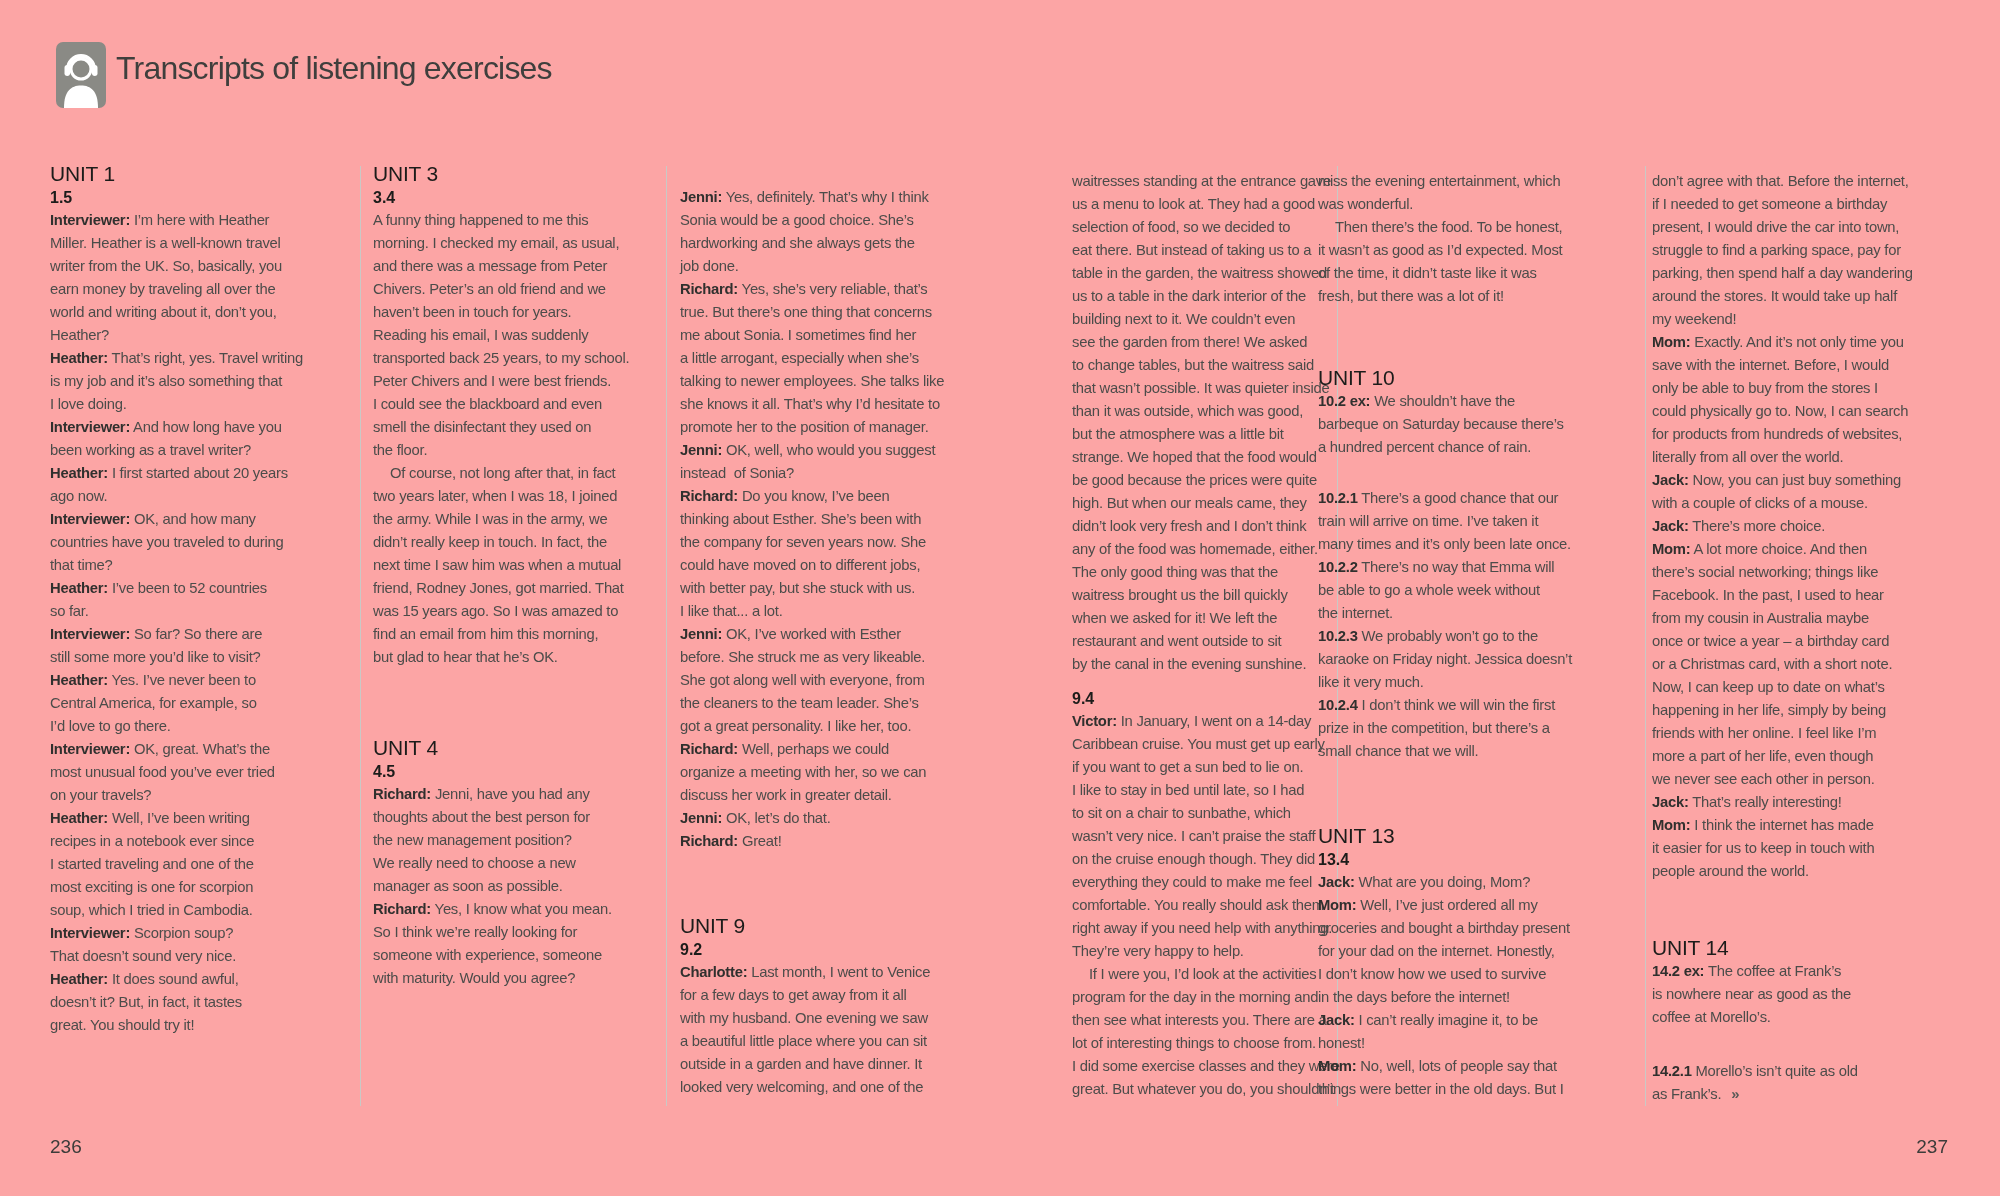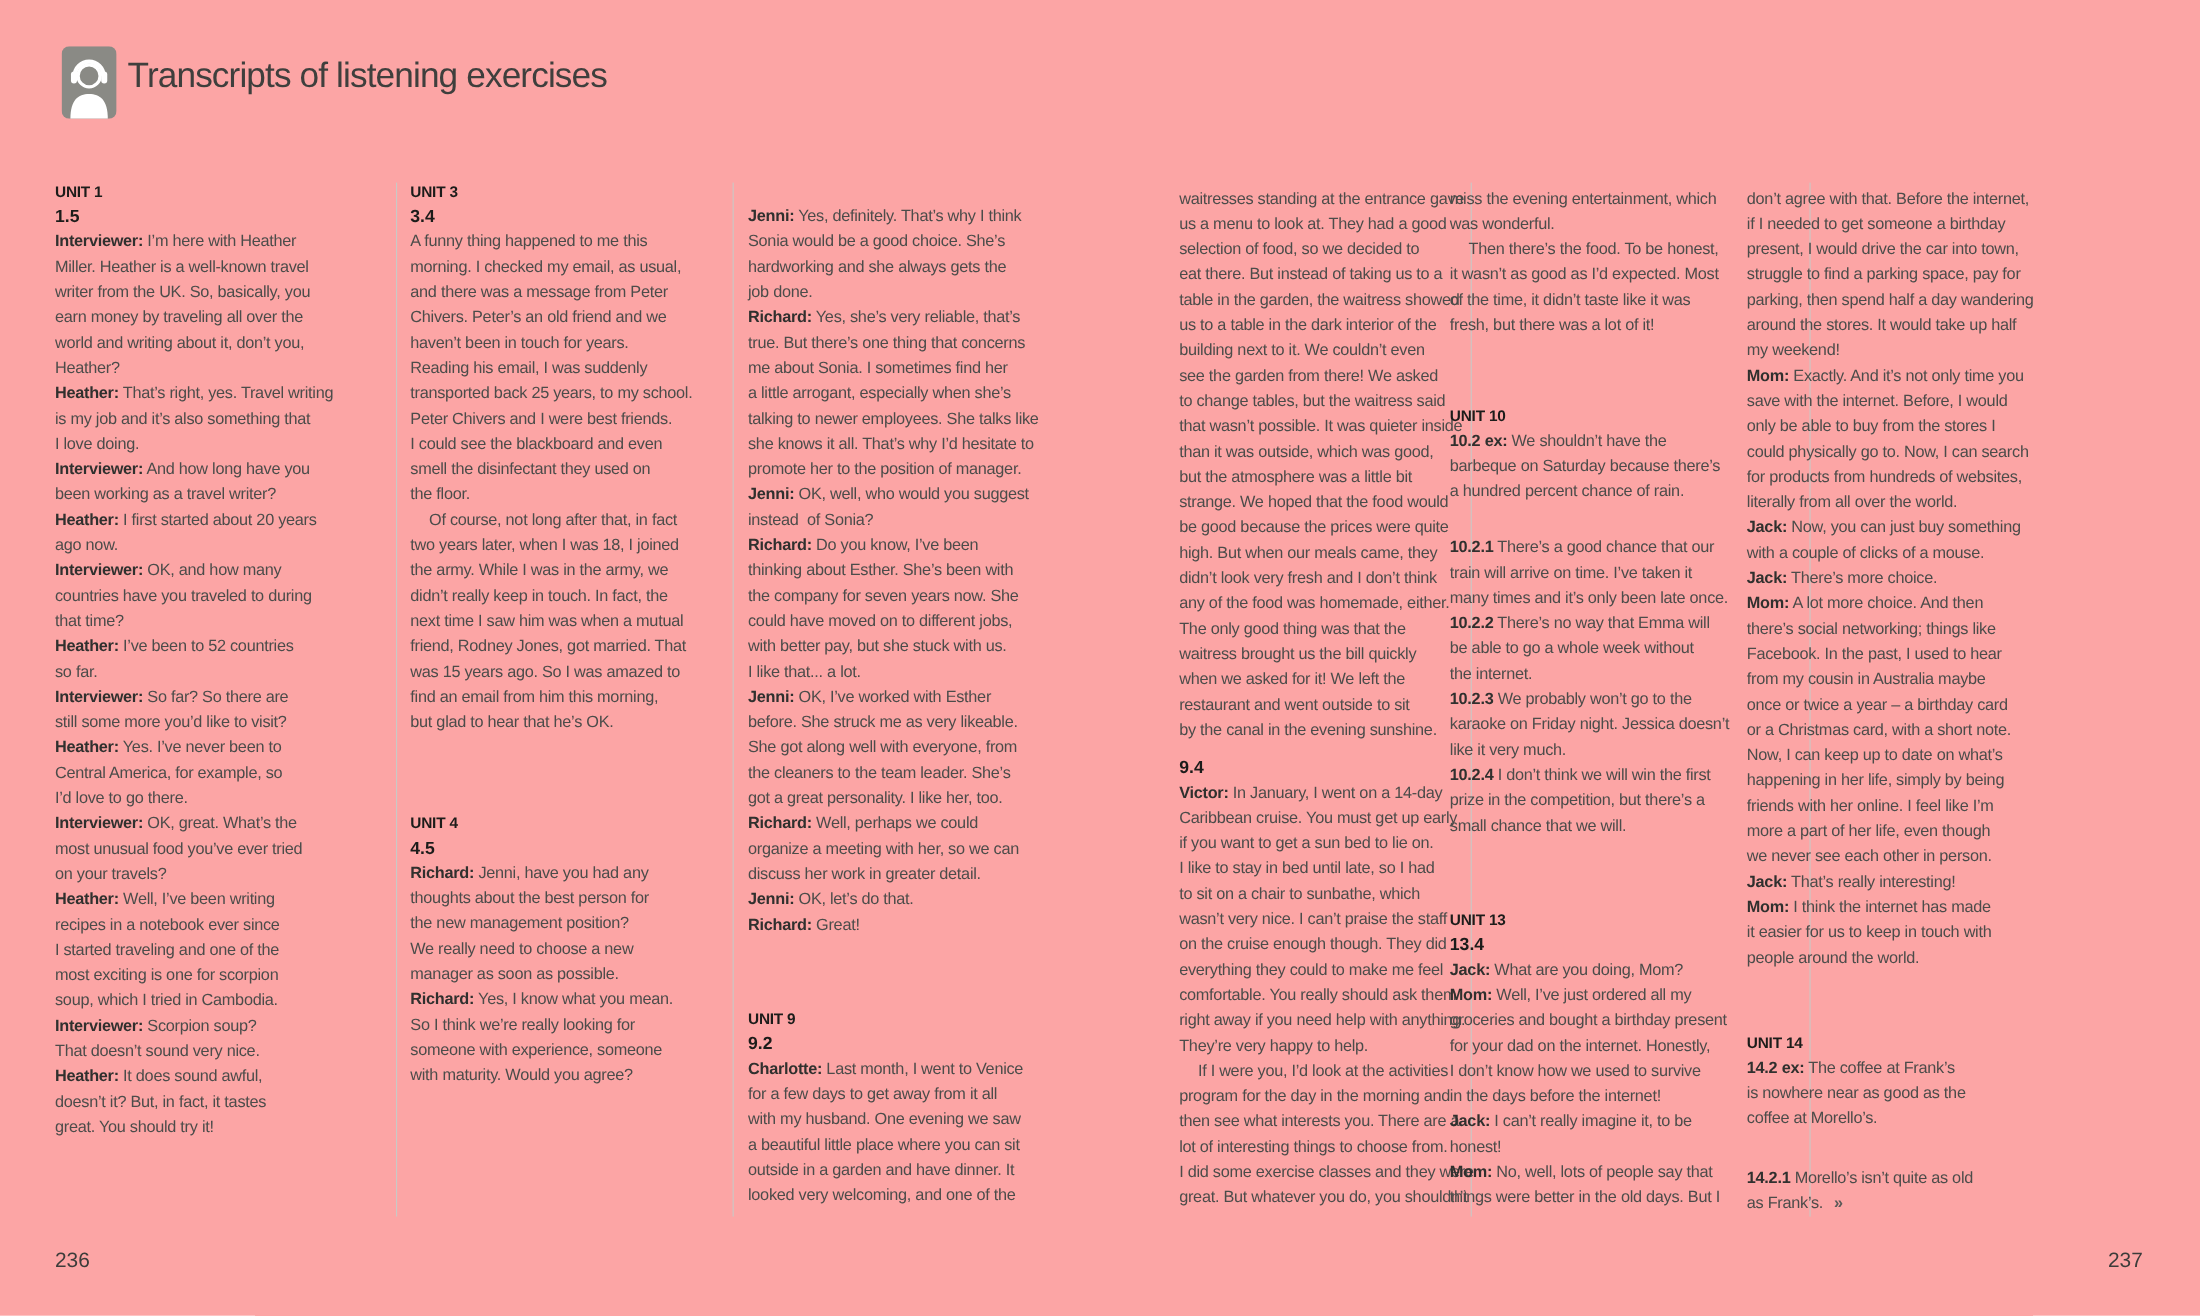--- a/index.html
+++ b/index.html
@@ -13,21 +13,21 @@
          letter-spacing:-0.8px;color:#3f3f3d;white-space:nowrap;}
 
   
   .rule{position:absolute;top:166px;width:1px;height:940px;background:#c9c9c6;}
 
   
   .col{position:absolute;}
   .para{margin:0;white-space:pre;font-size:14.8px;line-height:23px;color:#4c4c4a;letter-spacing:-0.25px;}
   .para .spk{font-weight:bold;color:#30302e;}
   .para.indent{text-indent:17px;}
-  .unit-heading{font-size:14px;line-height:24px;font-weight:bold;color:#1c1c1a;letter-spacing:-0.2px;white-space:pre;}
+  .unit-heading{font-size:21px;line-height:24px;font-weight:normal;color:#1c1c1a;letter-spacing:-0.2px;white-space:pre;}
   .section-number{font-size:16px;line-height:23px;font-weight:bold;color:#1c1c1a;white-space:pre;}
   .cont{font-weight:bold;color:#5a5a58;margin-left:6px;letter-spacing:0;}
 
   
   .pageno{position:absolute;top:1136px;font-size:19px;color:#3c3c3a;}
   .pageno.left{left:50px;}
   .pageno.right{right:52px;}
 </style>
 </head>
 <body>
@@ -239,21 +239,21 @@
         <p class="para"><span class="spk">Mom:</span> Well, I’ve just ordered all my
 groceries and bought a birthday present
 for your dad on the internet. Honestly,
 I don’t know how we used to survive
 in the days before the internet!</p>
         <p class="para"><span class="spk">Jack:</span> I can’t really imagine it, to be
 honest!</p>
         <p class="para"><span class="spk">Mom:</span> No, well, lots of people say that
 things were better in the old days. But I</p>
       </div>
-      <div class="col" style="left: 1588px; width: 295px; top: 170px;">
+      <div class="col" style="left: 1652px; width: 295px; top: 170px;">
         <p class="para">don’t agree with that. Before the internet,
 if I needed to get someone a birthday
 present, I would drive the car into town,
 struggle to find a parking space, pay for
 parking, then spend half a day wandering
 around the stores. It would take up half
 my weekend!</p>
         <p class="para"><span class="spk">Mom:</span> Exactly. And it’s not only time you
 save with the internet. Before, I would
 only be able to buy from the stores I

